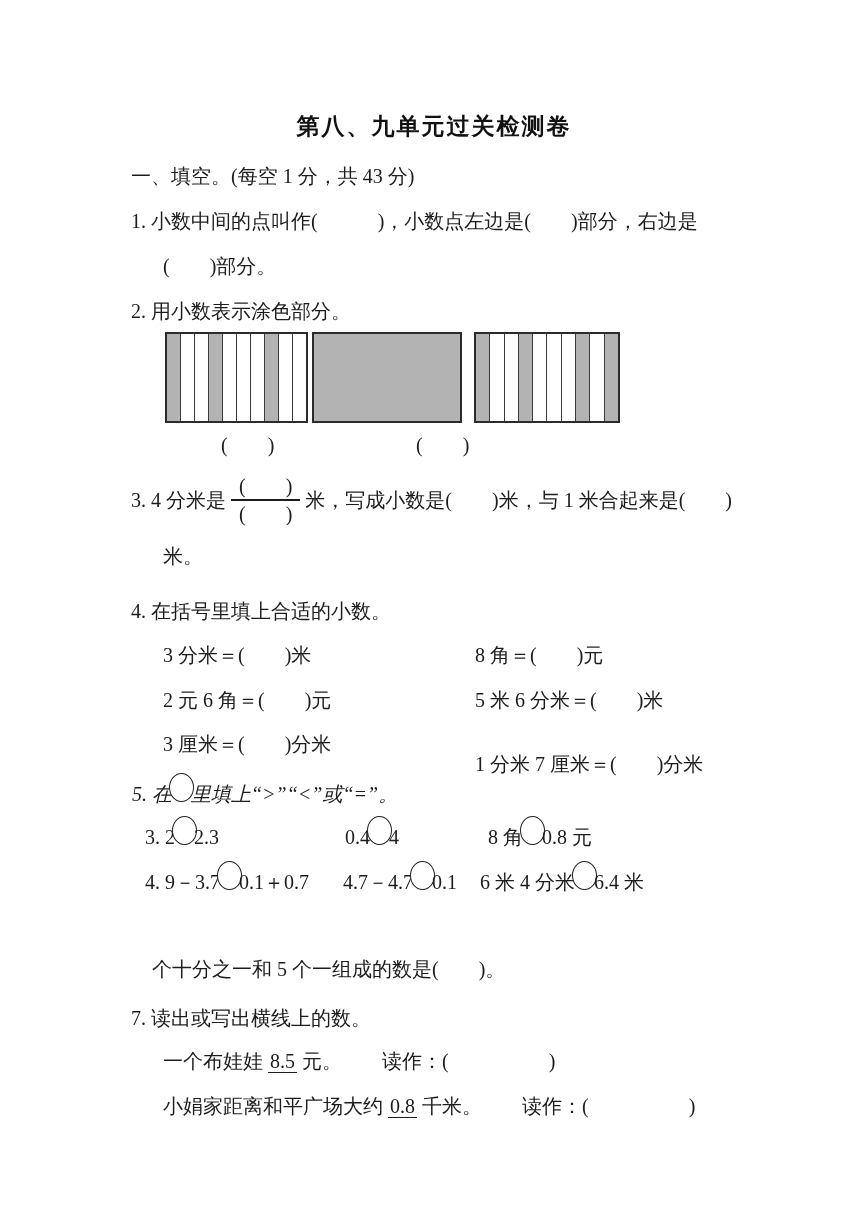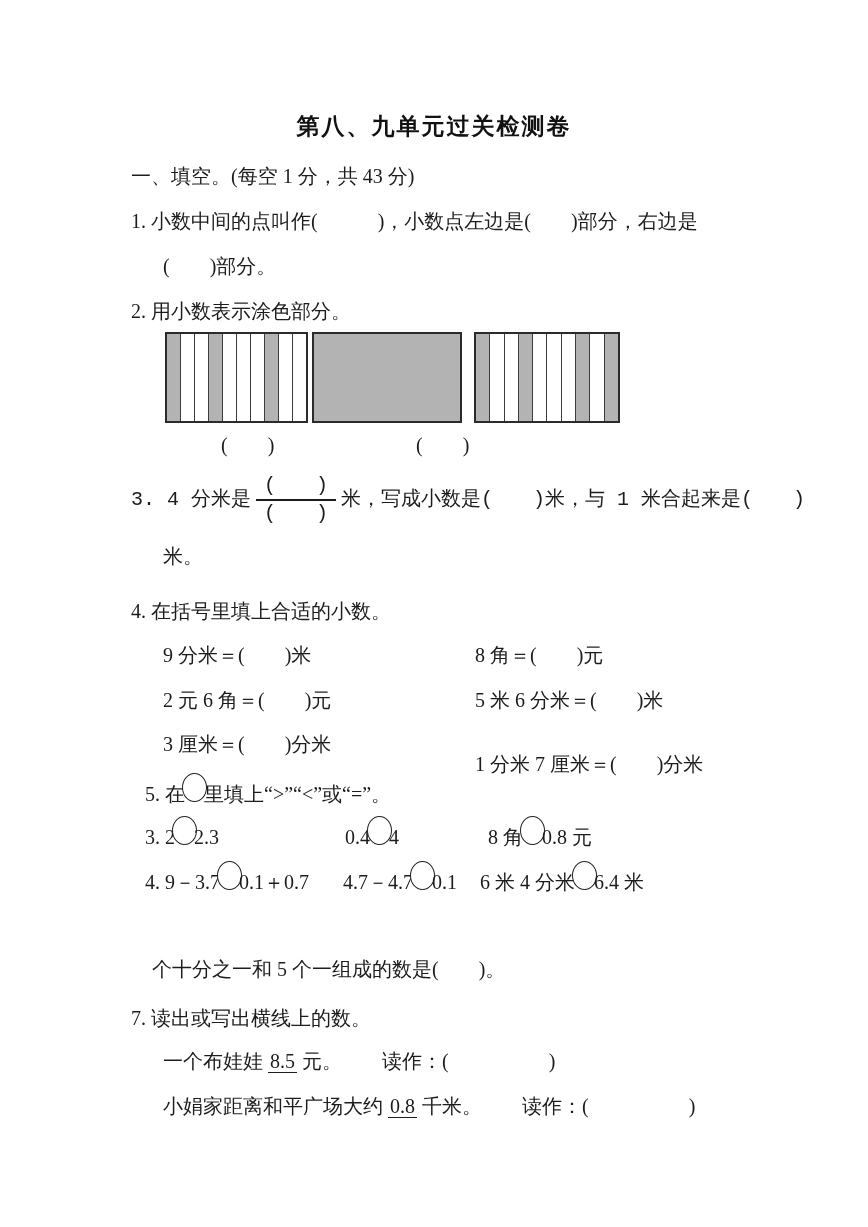--- a/index.html
+++ b/index.html
@@ -90,39 +90,39 @@
         <div class="seg"></div>
         <div class="seg" style="background: rgb(179, 179, 179);"></div>
         <div class="seg"></div>
         <div class="seg" style="background: rgb(179, 179, 179);"></div>
       </div>
   </div>
 
   <div class="abs" style="top:430px;left:221px;">(　　)</div>
   <div class="abs" style="top:430px;left:416px;">(　　)</div>
 
-  <div class="abs flexline" style="top:468px;left:131px;height:64px;font-family:Liberation Mono, monospace;">
+  <div class="abs flexline" style="top:468px;left:131px;height:64px;">
     <span>3. 4 分米是</span>
     <span class="fraction">
       <span class="num">(　　)</span>
       <span class="den">(　　)</span>
     </span>
     <span>米，写成小数是(　　)米，与 1 米合起来是(　　)</span>
   </div>
   <div class="abs" style="top:541px;left:163px;">米。</div>
 
   <div class="abs" style="top:596px;left:131px;">4. 在括号里填上合适的小数。</div>
-  <div class="abs" style="top:640px;left:163px;">9 分米＝(　　)米</div>
+  <div class="abs" style="top:640px;left:163px;">3 分米＝(　　)米</div>
   <div class="abs" style="top:640px;left:475px;">8 角＝(　　)元</div>
   <div class="abs" style="top:685px;left:163px;">2 元 6 角＝(　　)元</div>
   <div class="abs" style="top:685px;left:475px;">5 米 6 分米＝(　　)米</div>
   <div class="abs" style="top:729px;left:163px;">3 厘米＝(　　)分米</div>
   <div class="abs" style="top:729px;left:475px;margin-top:20px;">1 分米 7 厘米＝(　　)分米</div>
 
-  <div class="abs" style="top:773px;left:145px;">
+  <div class="abs" style="top:773px;left:132px;font-style:italic;">
     <span>5. 在</span><span class="circle"></span><span>里填上“&gt;”“&lt;”或“=”。</span>
   </div>
 
   <div class="abs" style="top:816px;left:145px;text-align:right;">
     <span>3. 2</span><span class="circle"></span><span>2.3</span>
   </div>
   <div class="abs" style="top:816px;left:345px;">
     <span>0.4</span><span class="circle"></span><span>4</span>
   </div>
   <div class="abs" style="top:816px;left:488px;">

